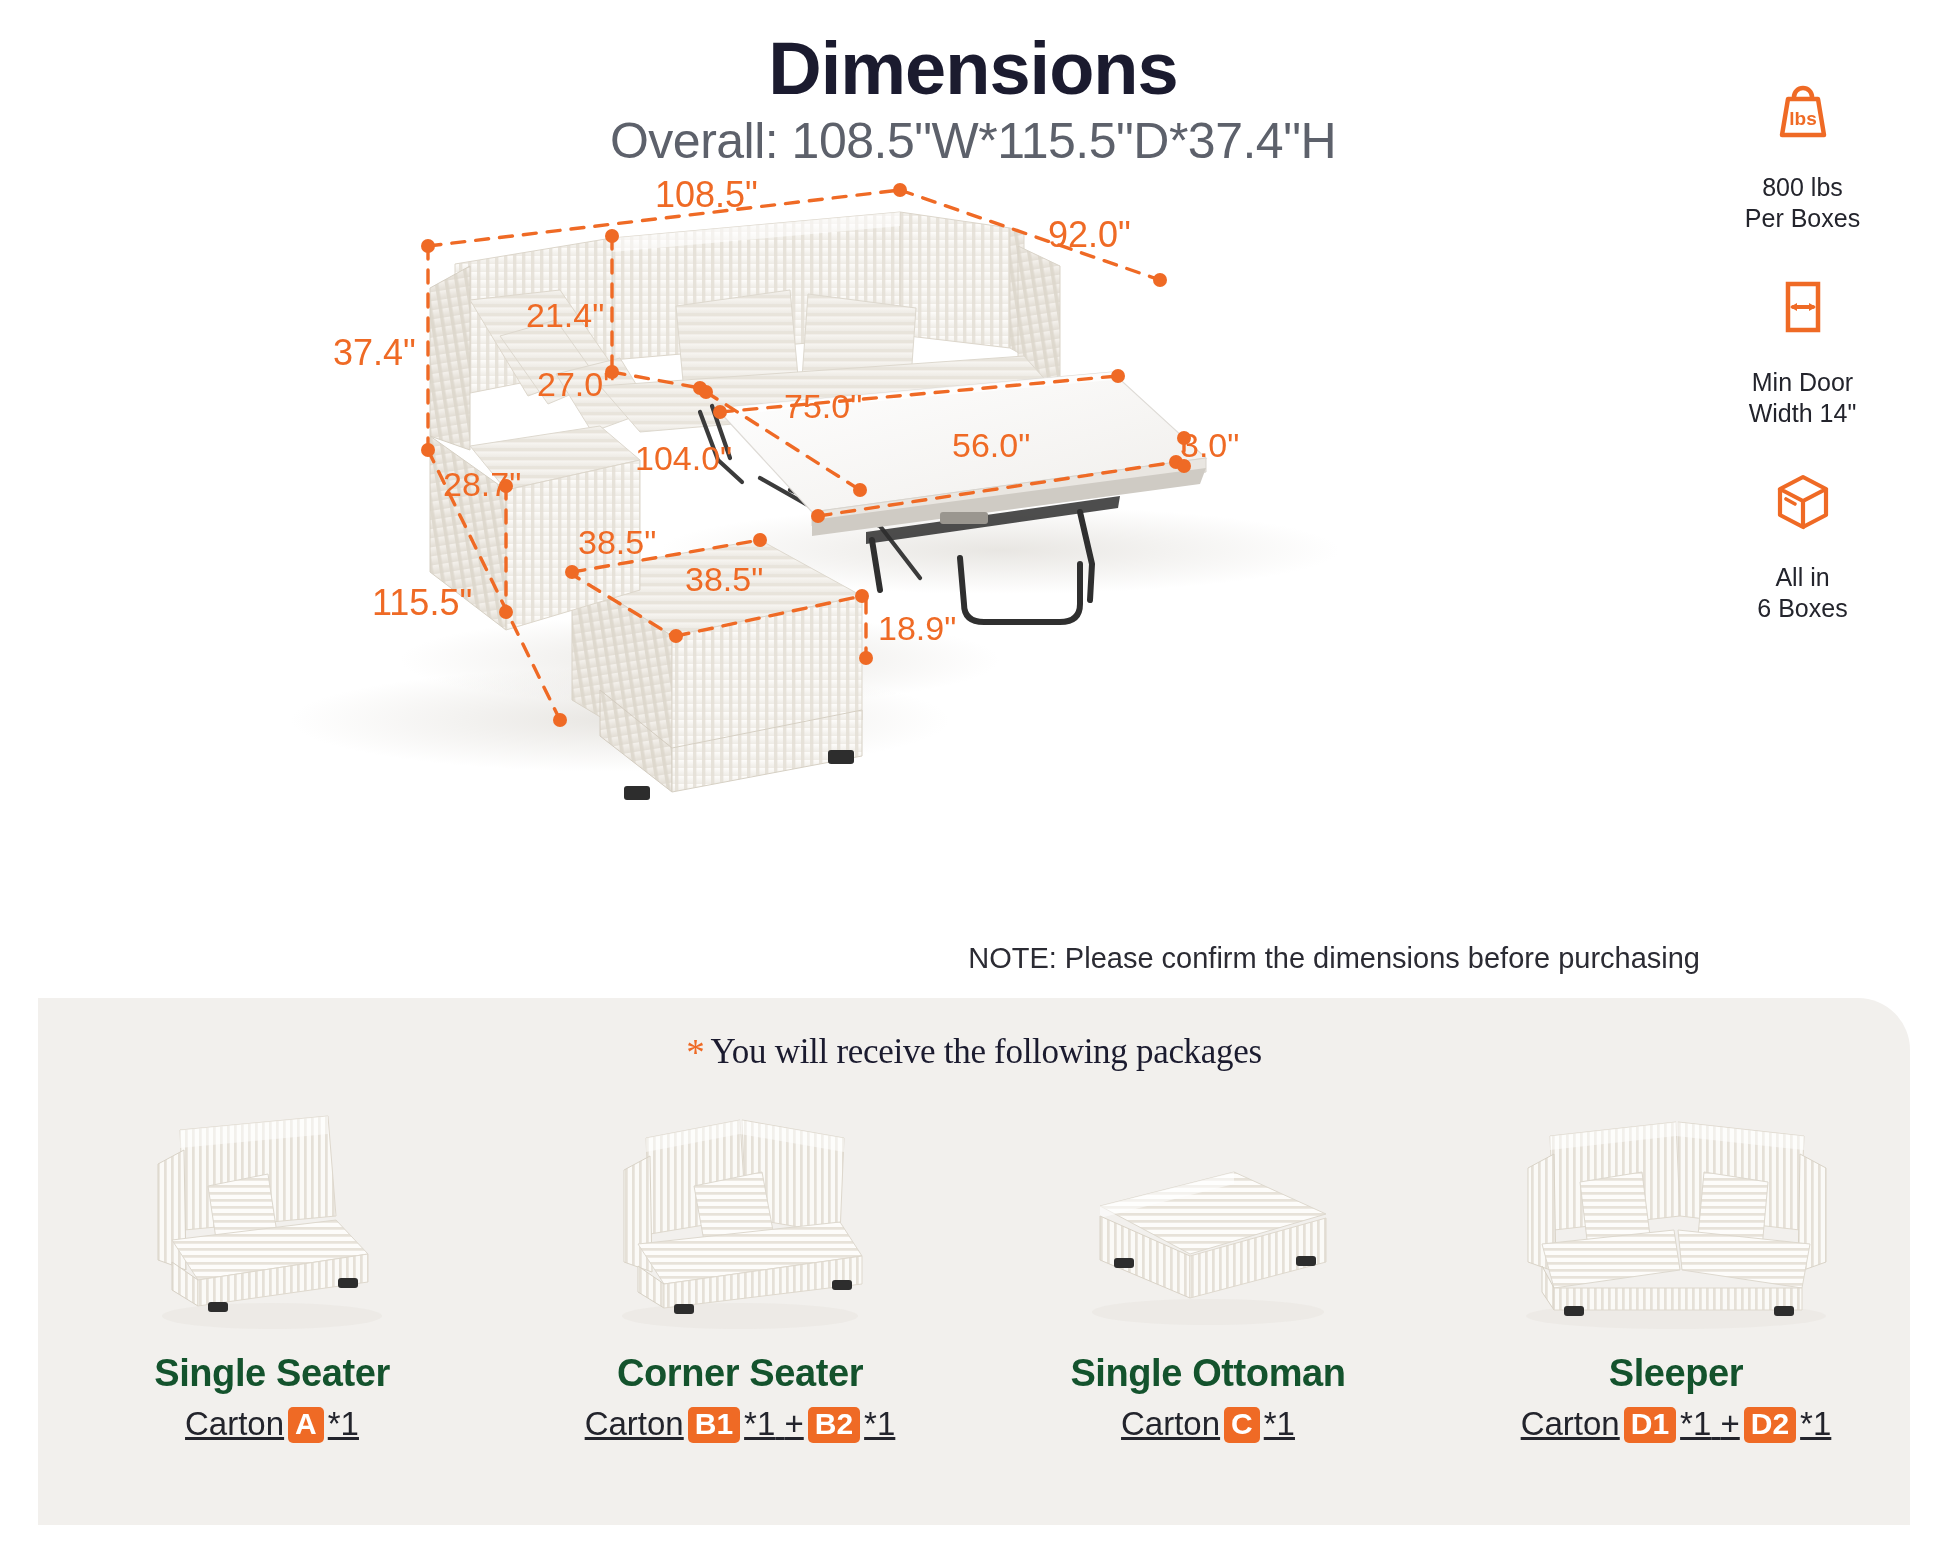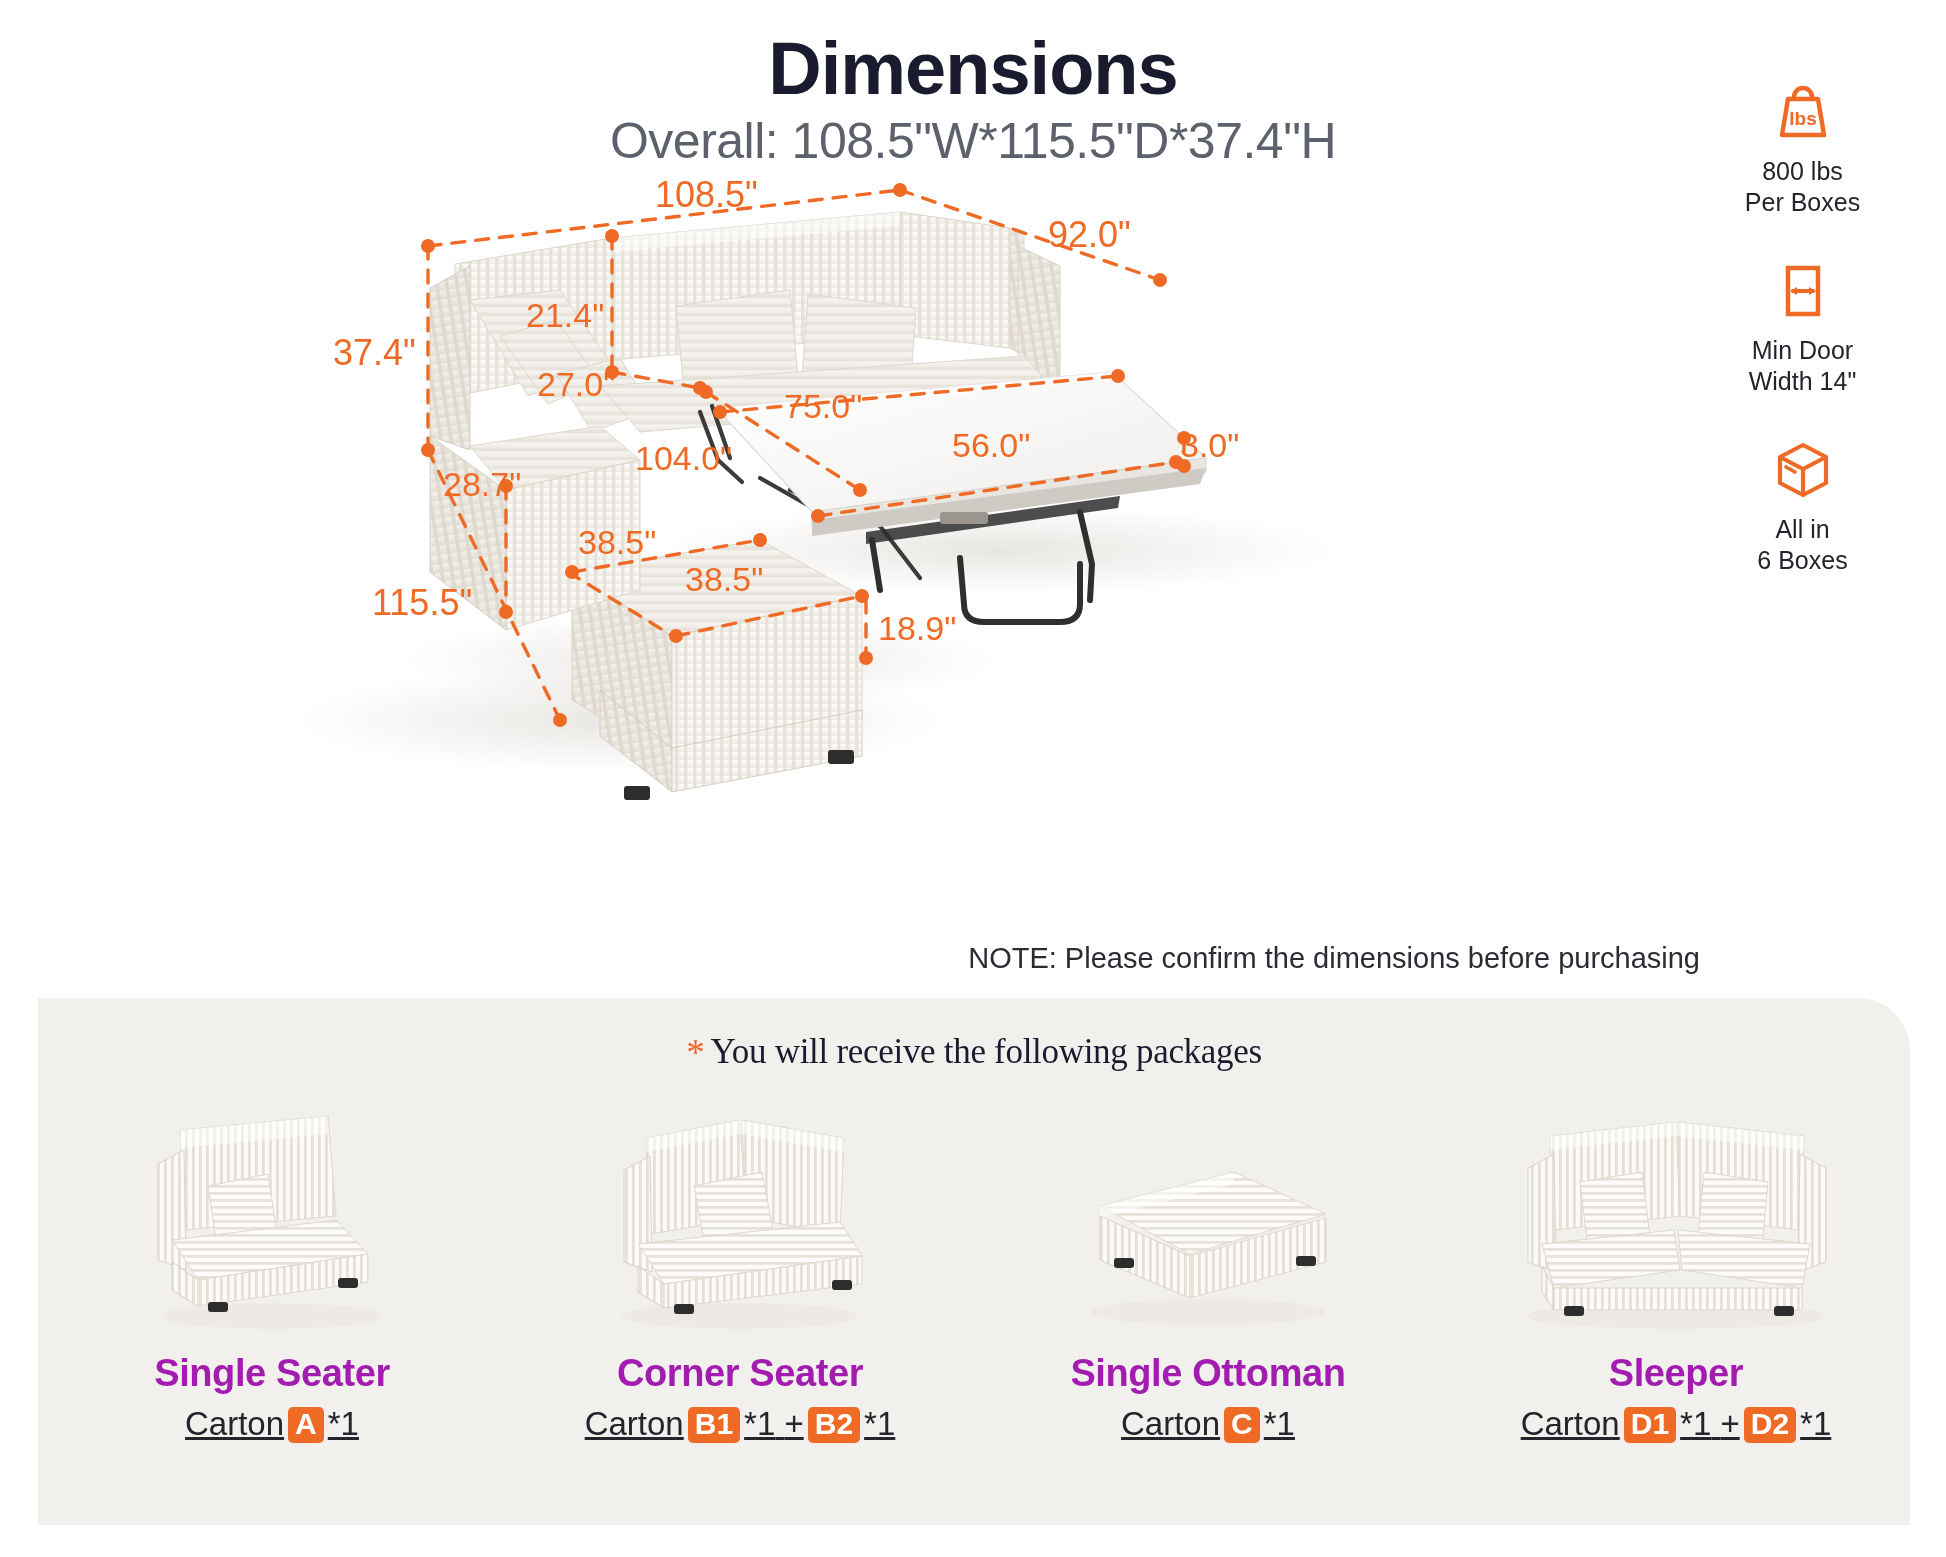--- a/index.html
+++ b/index.html
@@ -22,21 +22,21 @@
     position:absolute; top:112px; left:0; width:1946px;
     text-align:center; font-size:50px; color:#5d616b;
     letter-spacing:-0.5px;
   }
 
   
   .rail { position:absolute; left:1715px; top:72px; width:175px; }
   .feature { text-align:center; margin-bottom:34px; }
   .feature .ico { height:80px; display:flex; align-items:center; justify-content:center; }
   .feature .txt {
-    margin-top:4px; font-size:25px; line-height:1.22; color:#23242c;
+    margin-top:20px; font-size:25px; line-height:1.22; color:#23242c;
   }
 
   
   .diagram { position:absolute; left:0; top:160px; width:1700px; height:780px; }
   .diagram svg { position:absolute; left:0; top:0; }
 
   .dimlabel {
     position:absolute; color:#ef6a25; font-size:34px; white-space:nowrap;
   }
   .dimlabel.lg { font-size:36px; }
@@ -60,21 +60,21 @@
   }
   .pack-head .star { color:#ef6a25; font-size:37px; margin-right:6px; vertical-align:-2px; }
 
   .pack-grid {
     position:absolute; top:88px; left:0; width:1872px;
     display:flex; justify-content:space-around; align-items:flex-end;
   }
   .pack-item { width:420px; text-align:center; }
   .pack-art { height:248px; display:flex; align-items:flex-end; justify-content:center; }
   .pack-name {
-    margin-top:18px; font-size:38px; font-weight:bold; color:#a21caf;
+    margin-top:18px; font-size:38px; font-weight:bold; color:#14532d;
     letter-spacing:-0.4px;
   }
   .pack-carton {
     margin-top:10px; font-size:33px; color:#23242c; white-space:nowrap;text-decoration:underline;
   }
   .badge {
     display:inline-block; background:#ef6a25; color:#ffffff;
     font-weight:bold; border-radius:5px;
     padding:1px 7px 3px 7px; margin:0 4px; line-height:1.05;
     font-size:30px; vertical-align:1px;

